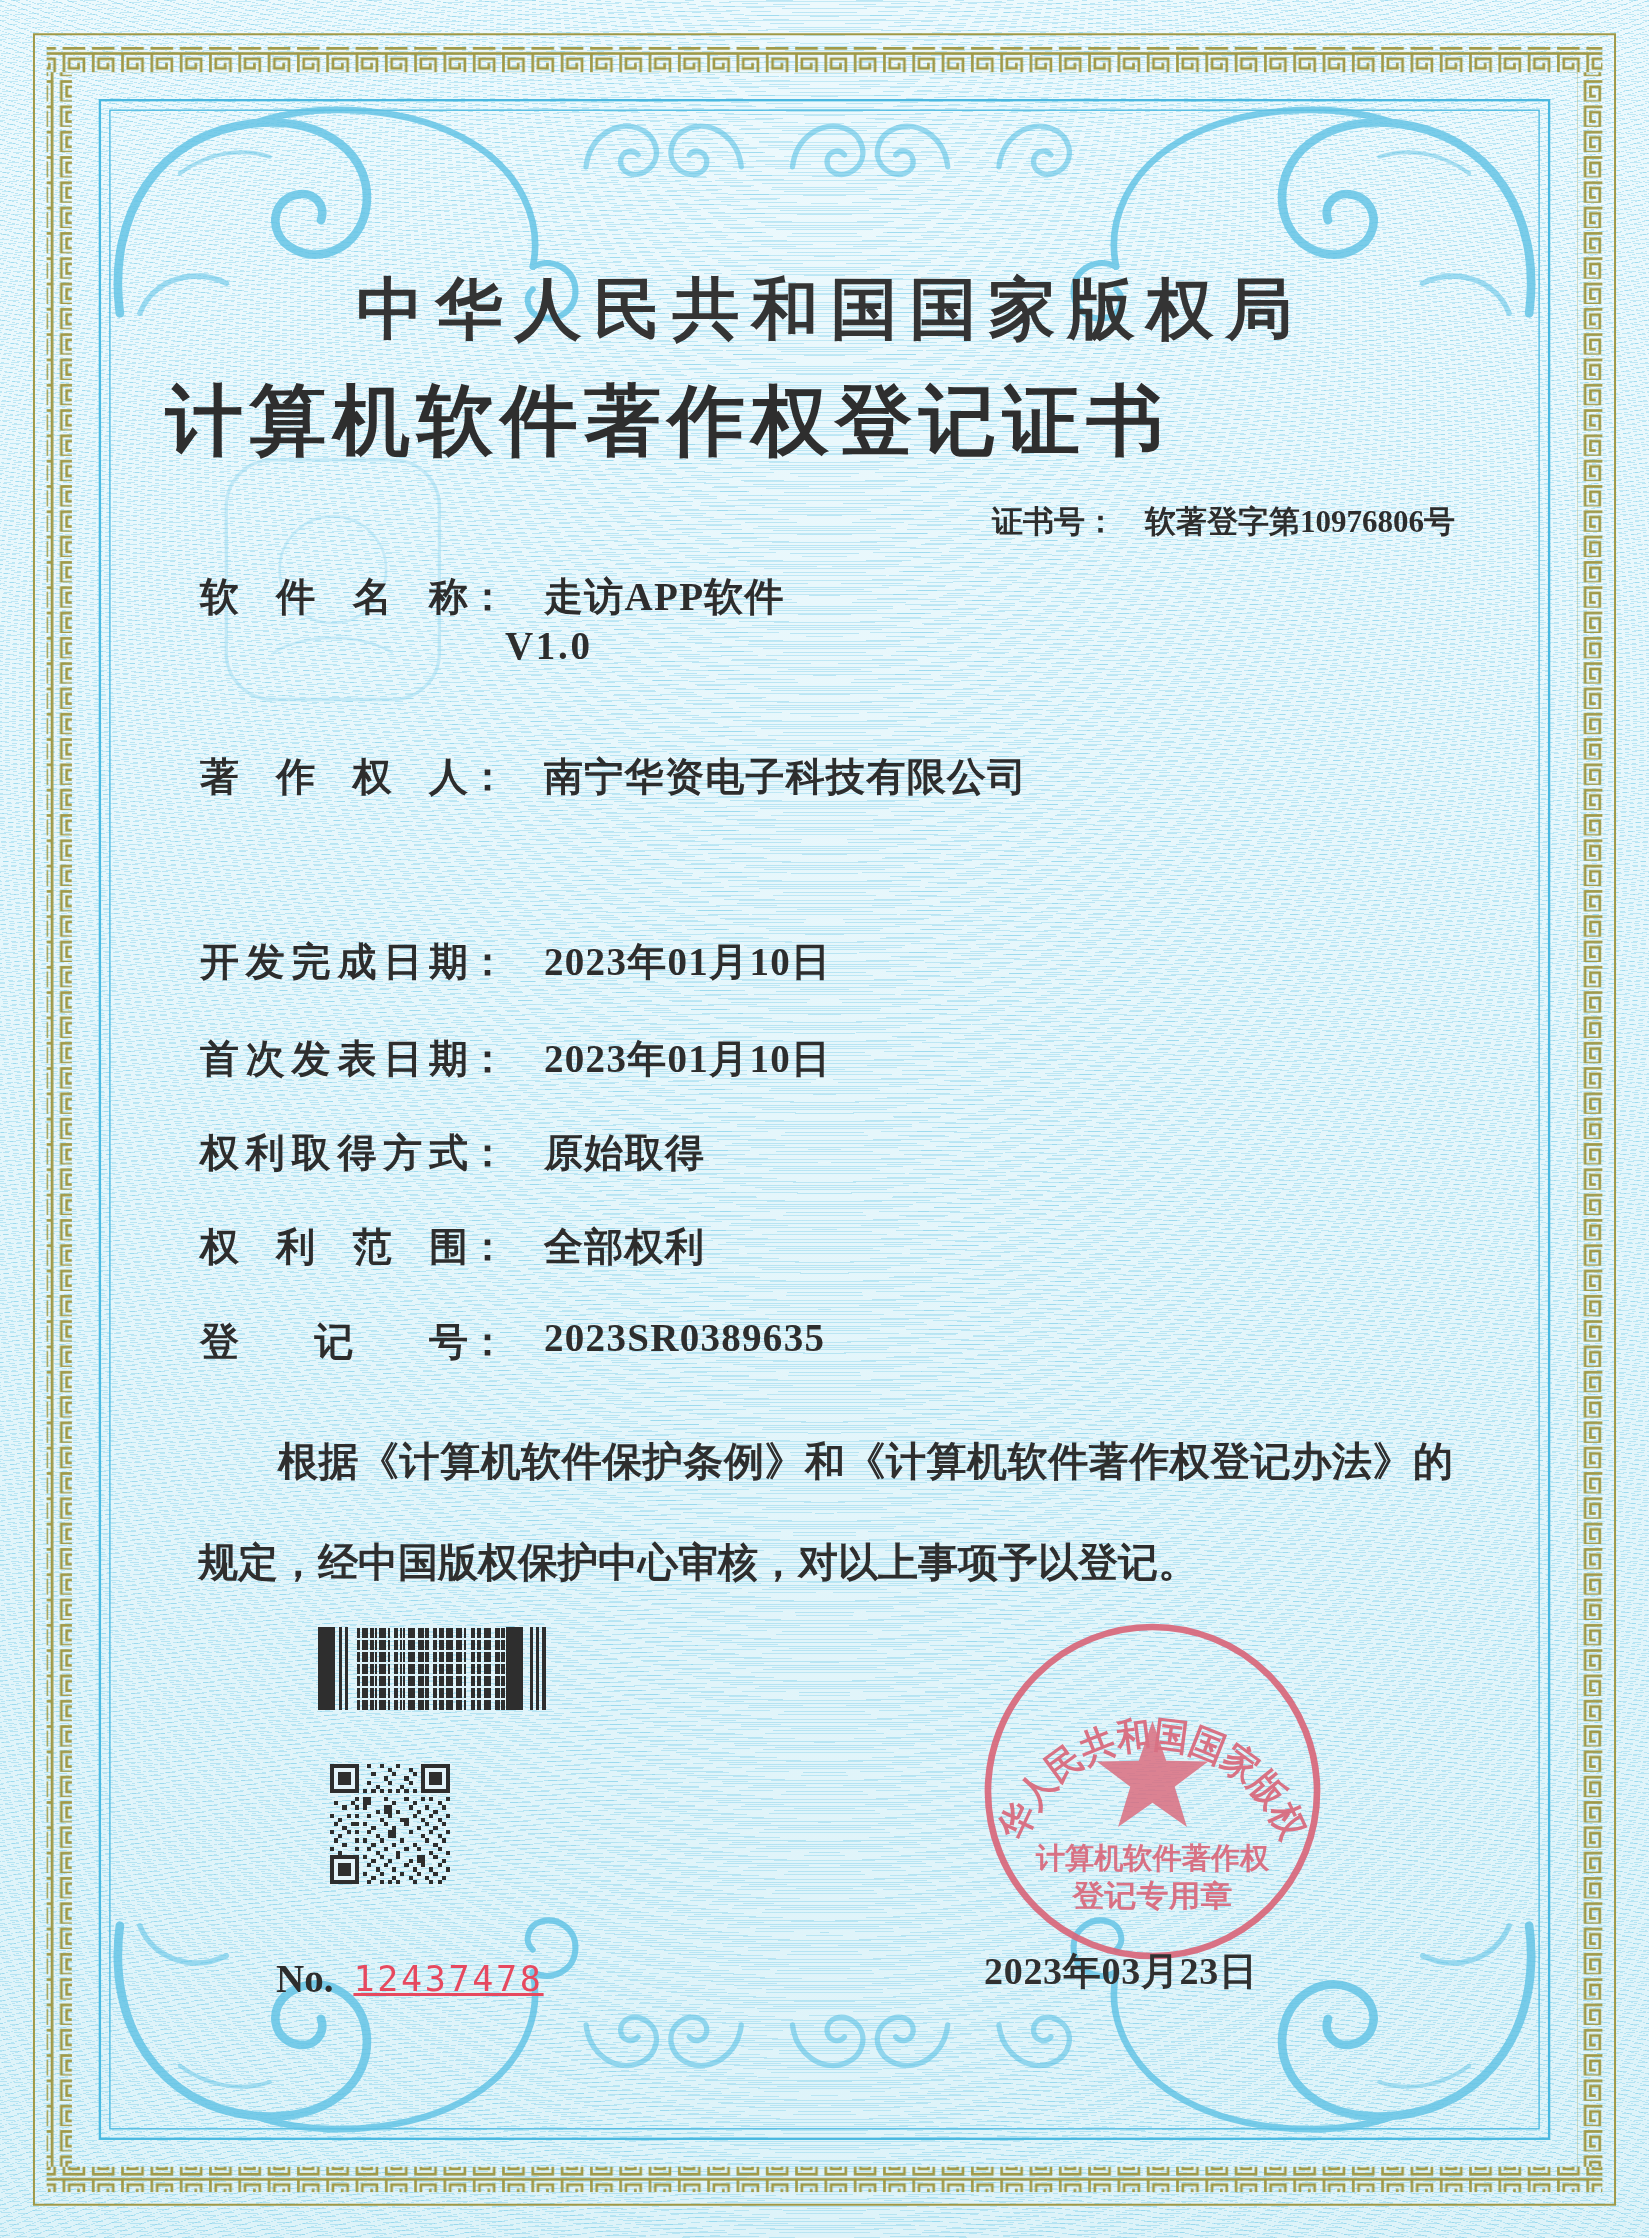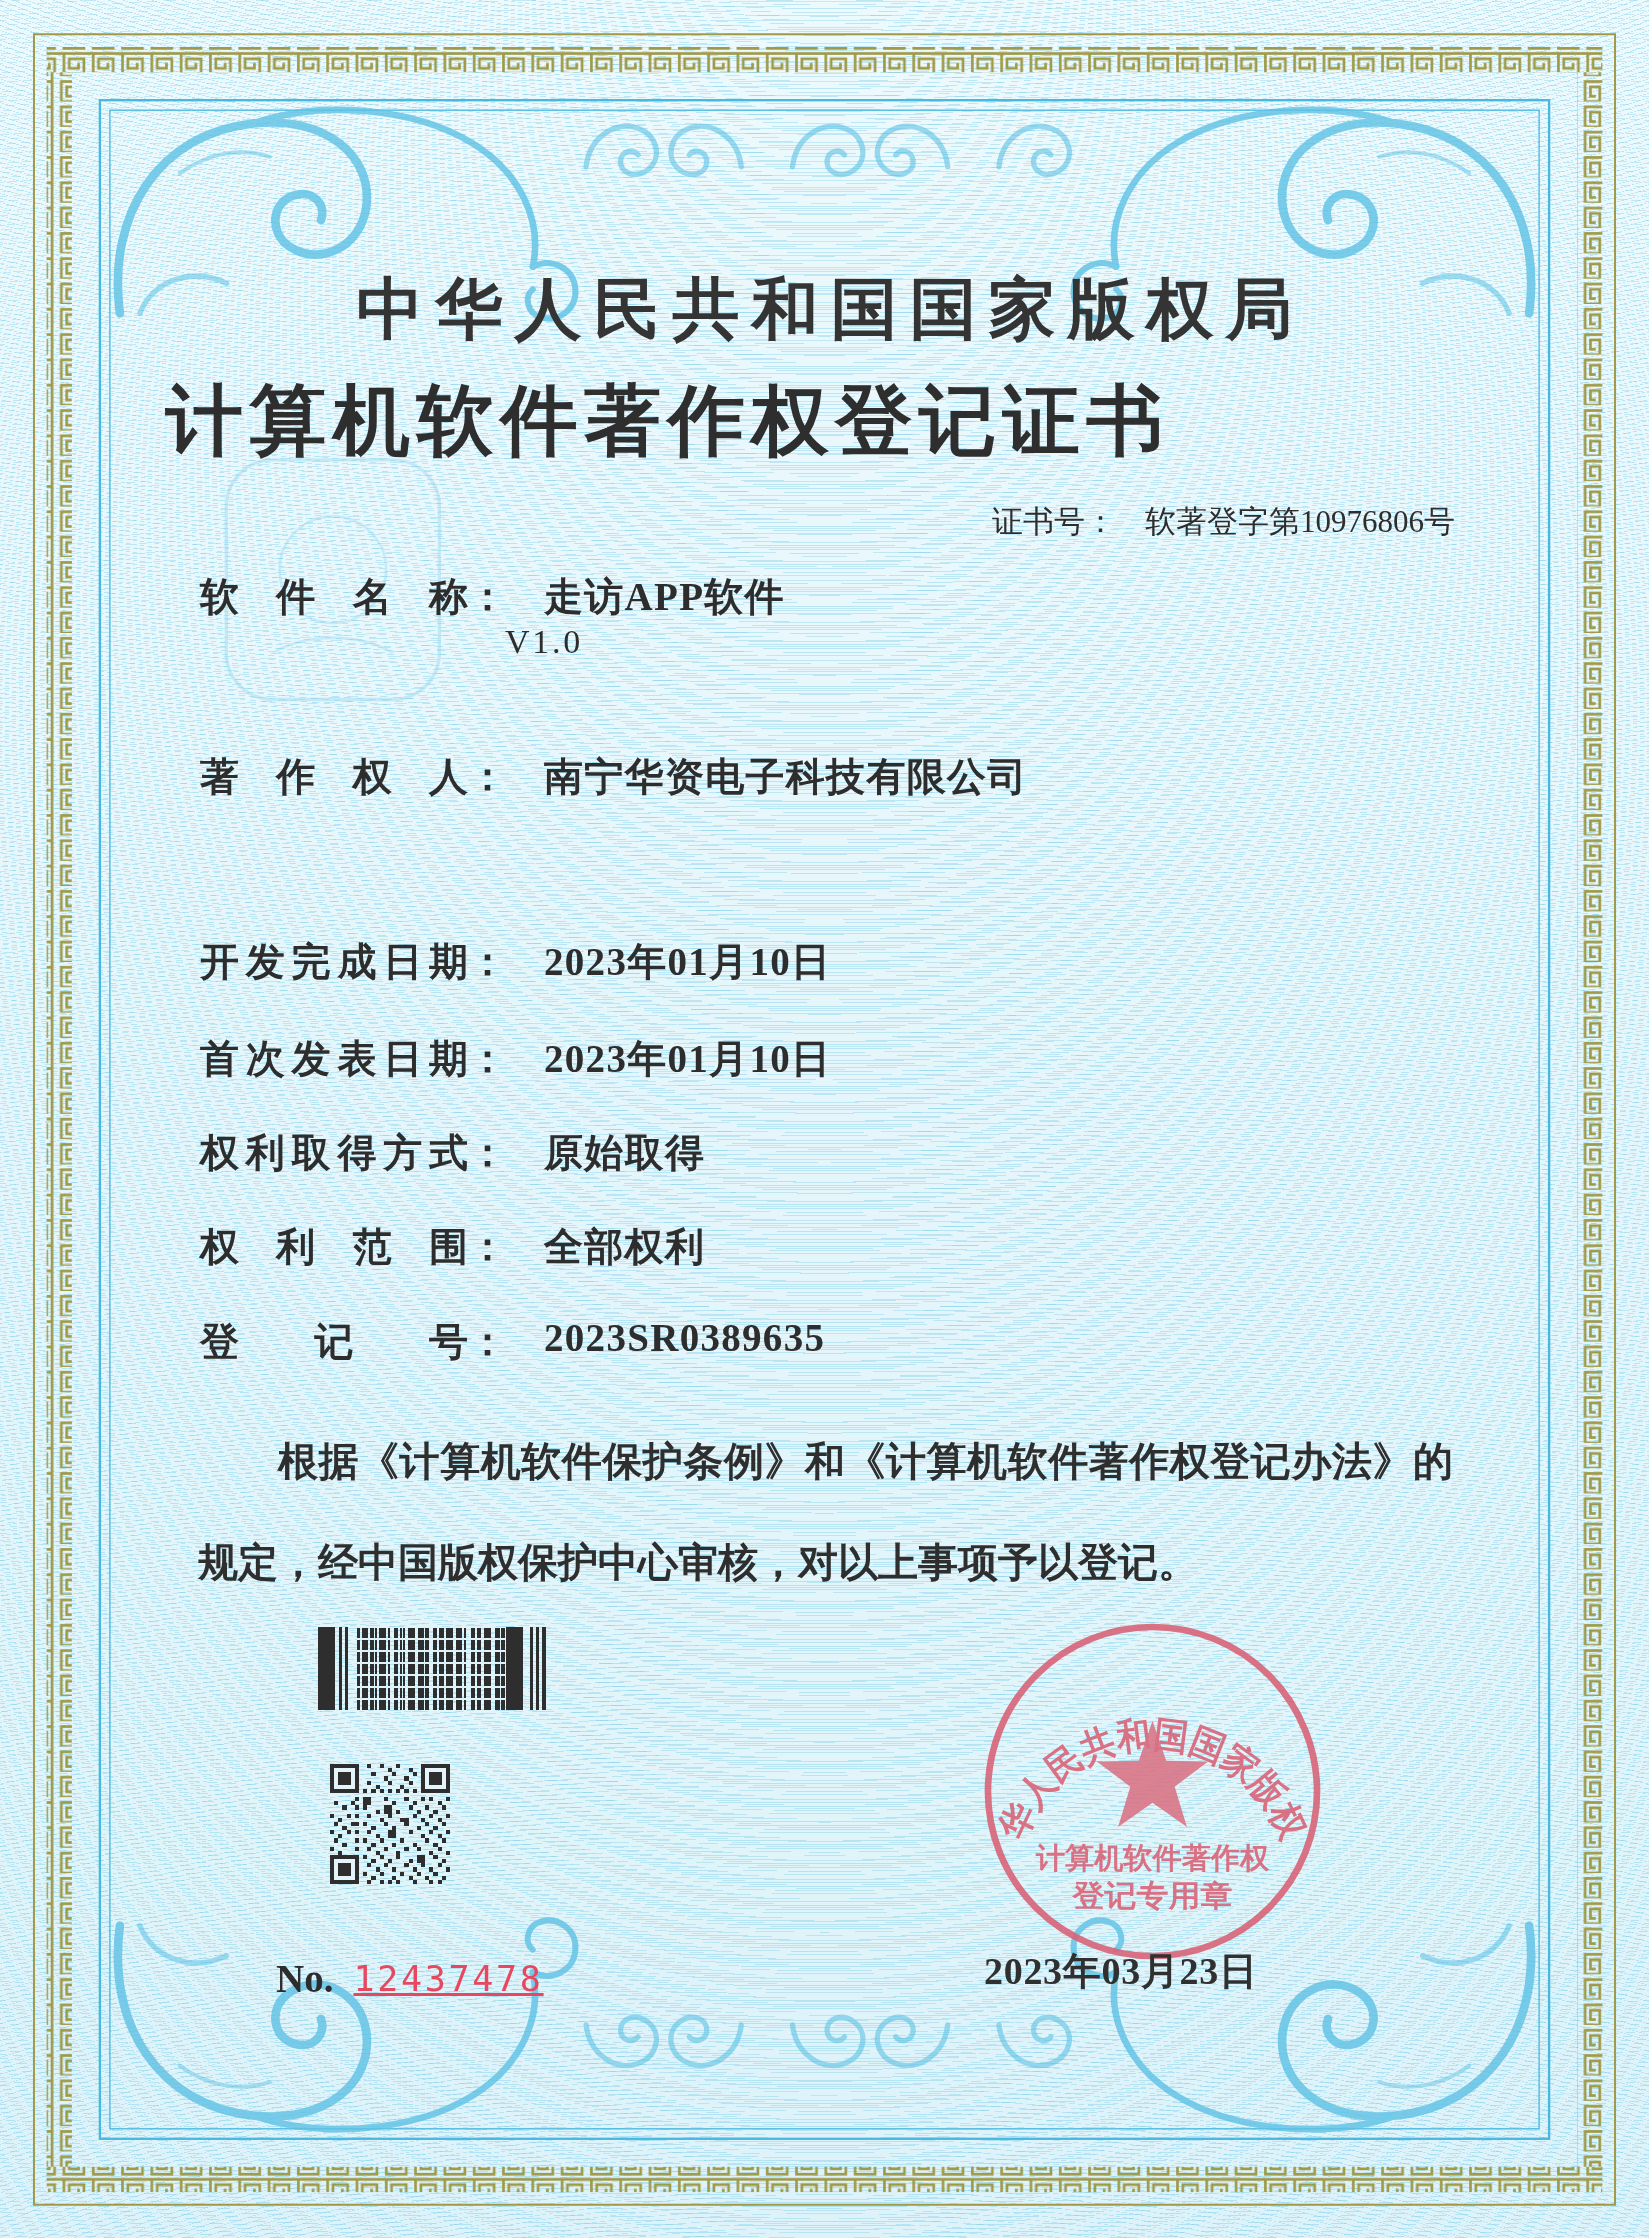--- a/index.html
+++ b/index.html
@@ -16,27 +16,27 @@
   .authority{
     left:0; top:264px; width:1649px; text-align:center;
     font-size:67px; font-weight:700; letter-spacing:12px; text-indent:12px;
     color:#343434;
   }
   .cert-title{
     left:0; top:370px; width:1329px; text-align:center;
     font-size:77px; font-weight:700; letter-spacing:6.7px; text-indent:6.7px;
     color:#2e2e2e;
   }
-  .certno{ left:992px; top:501px; font-size:31px; font-weight:400; white-space:nowrap; }
+  .certno{ left:992px; top:501px; font-size:31px; font-weight:700; white-space:nowrap; }
   .certno .gap{ display:inline-block; width:29px; }
   .row{ position:absolute; left:200px; font-size:39px; font-weight:700; white-space:nowrap;text-decoration:underline; }
   .lbl{ display:inline-block; width:268px; text-align:justify; text-align-last:justify; text-justify:inter-character; vertical-align:top;}
   .colon{ display:inline-block; vertical-align:top; }
   .val{ display:inline-block; margin-left:37px; vertical-align:top; letter-spacing:1.3px;}
-  .version{ position:absolute; left:505px; top:623px; font-size:34px; font-weight:400; letter-spacing:2.7px;}
+  .version{ position:absolute; left:505px; top:623px; font-size:39px; font-weight:700; letter-spacing:2.7px;}
   .statement{
     position:absolute; left:198px; top:1411px; width:1255px;
     font-size:40px; font-weight:700; line-height:101px;
     text-align:justify; text-indent:80px; color:#2e2e2e;
   }
   .barcode{ position:absolute; left:318px; top:1627px; width:230px; height:83px; }
   .bc-data{
     position:absolute; left:39px; top:0; width:148px; height:83px;
     background:
       repeating-linear-gradient(0deg, rgba(224,243,250,0) 0 10px, #ddf2f9 10px 12px),

